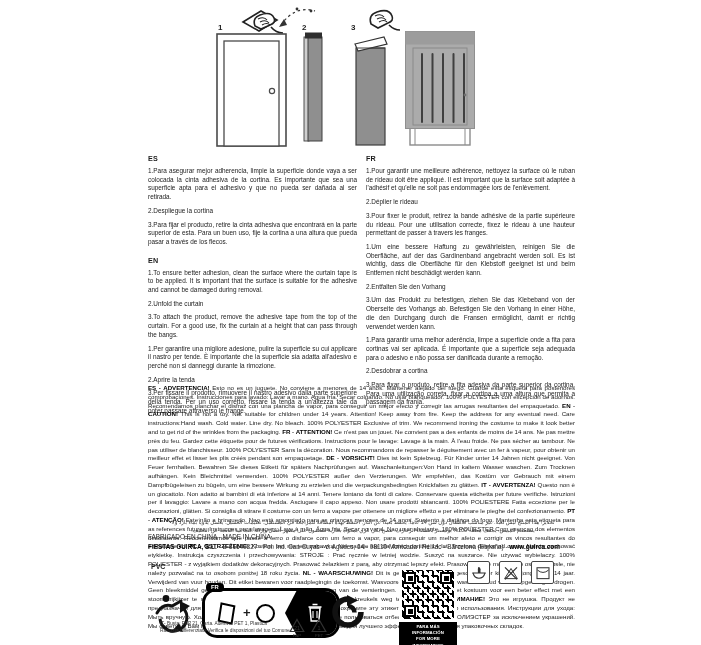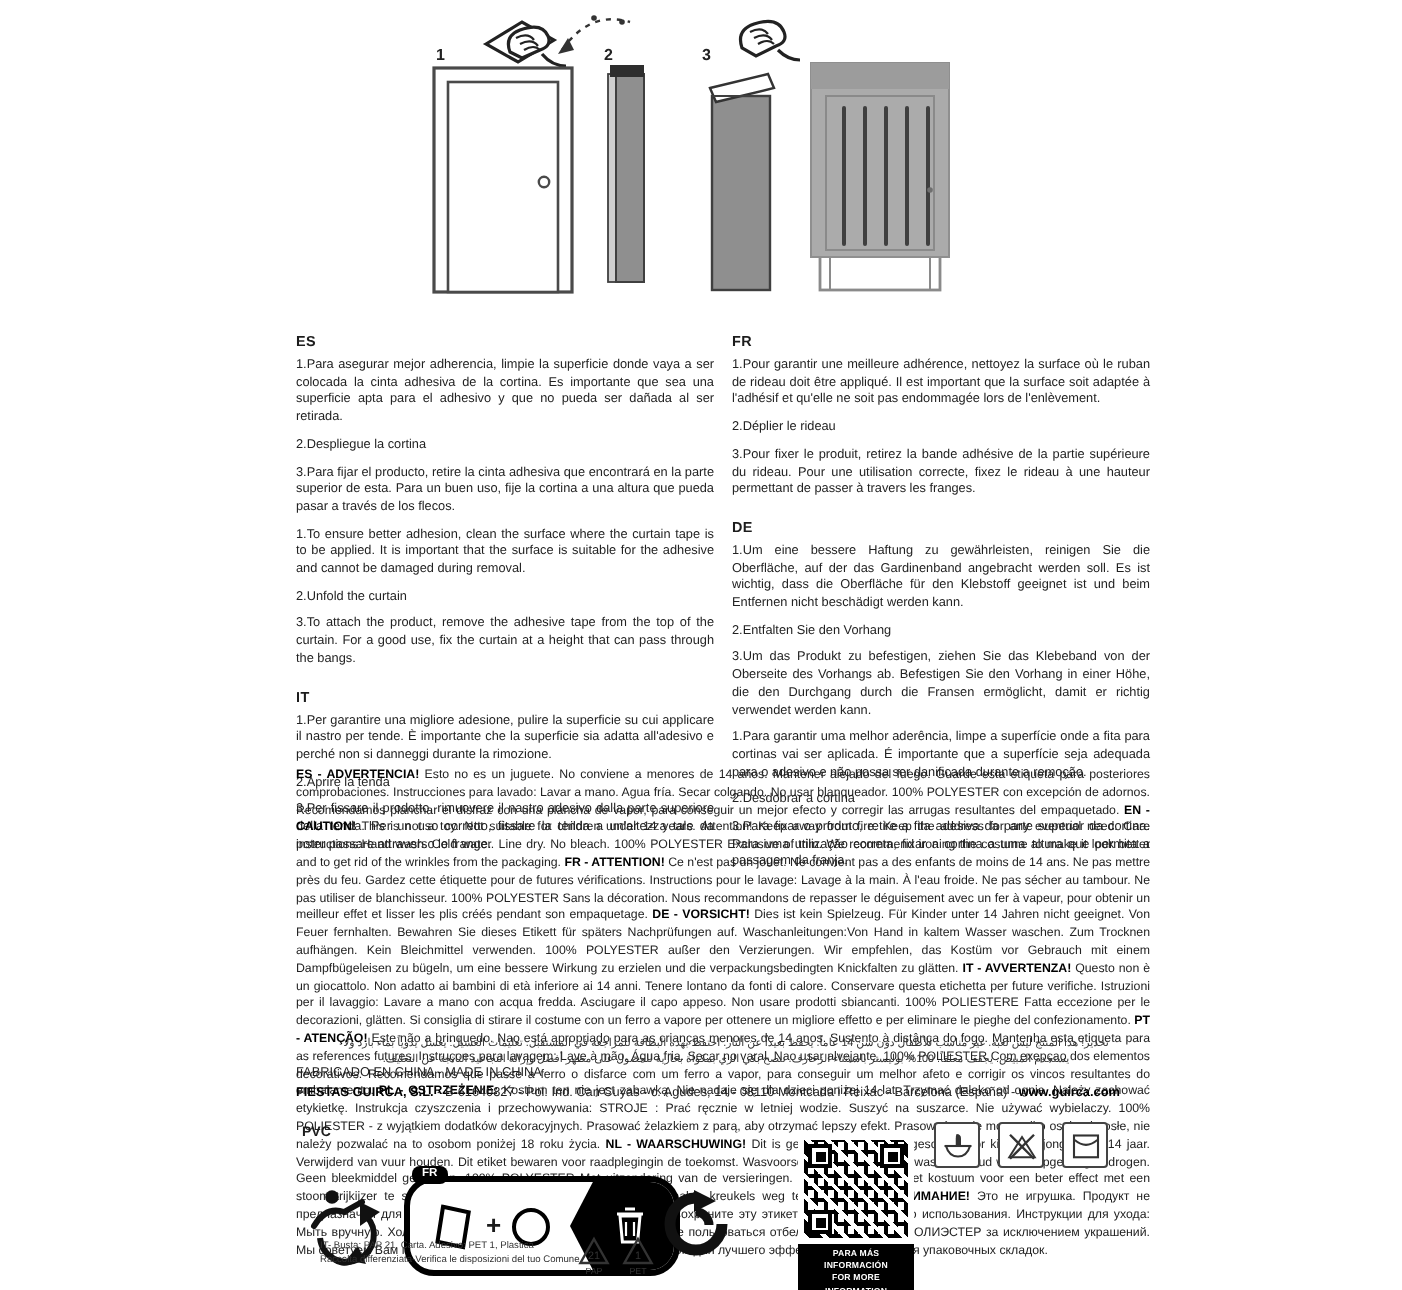--- a/index.html
+++ b/index.html
@@ -6,21 +6,21 @@
   .page{position:relative;width:701px;height:645px;background:#ffffff;overflow:hidden;
         font-family:"Liberation Sans",sans-serif;color:#1c1c1c;}
   
   .fig-num{position:absolute;font-size:8px;font-weight:bold;color:#222;}
   .figsvg{position:absolute;}
   
   .col{position:absolute;top:150px;width:209px;}
   .col-left{left:148px;}
   .col-right{left:366px;}
   .lang-h{font-size:7.2px;font-weight:bold;margin:9px 0 4px 0;letter-spacing:.2px;}
-  .col section:first-child .lang-h{margin-top:16px;}
+  .col section:first-child .lang-h{margin-top:4px;}
   .ip{font-size:6.4px;line-height:1.36;text-align:justify;margin:0 0 5px 0;color:#222;}
   
   .warnings{position:absolute;left:148px;top:384px;width:427px;font-size:6.15px;
             line-height:1.43;text-align:justify;color:#222;}
   .warnings b{font-weight:bold;color:#000;}
   .arabic{position:absolute;left:168px;top:518px;width:390px;direction:rtl;
           font-size:5.4px;line-height:1.55;text-align:center;color:#333;}
   
   .madein{position:absolute;left:148px;top:533px;font-size:6.4px;color:#222;}
   .company{position:absolute;left:148px;top:543px;font-size:6.4px;color:#222;}
@@ -118,41 +118,40 @@
   </svg>
 
   <div class="col col-left">
     <section>
       <div class="lang-h">ES</div>
       <p class="ip">1.Para asegurar mejor adherencia, limpie la superficie donde vaya a ser colocada la cinta adhesiva de la cortina. Es importante que sea una superficie apta para el adhesivo y que no pueda ser dañada al ser retirada.</p>
       <p class="ip">2.Despliegue la cortina</p>
       <p class="ip">3.Para fijar el producto, retire la cinta adhesiva que encontrará en la parte superior de esta. Para un buen uso, fije la cortina a una altura que pueda pasar a través de los flecos.</p>
     </section>
     <section>
+      <div class="lang-h">EN</div>
       <p class="ip">1.To ensure better adhesion, clean the surface where the curtain tape is to be applied. It is important that the surface is suitable for the adhesive and cannot be damaged during removal.</p>
       <p class="ip">2.Unfold the curtain</p>
       <p class="ip">3.To attach the product, remove the adhesive tape from the top of the curtain. For a good use, fix the curtain at a height that can pass through the bangs.</p>
     </section>
     <section>
-      <div class="lang-h">IT</div>
       <p class="ip">1.Per garantire una migliore adesione, pulire la superficie su cui applicare il nastro per tende. È importante che la superficie sia adatta all'adesivo e perché non si danneggi durante la rimozione.</p>
       <p class="ip">2.Aprire la tenda</p>
       <p class="ip">3.Per fissare il prodotto, rimuovere il nastro adesivo dalla parte superiore della tenda. Per un uso corretto, fissare la tenda a un'altezza tale da poter passare attraverso le frange.</p>
     </section>
   </div>
 
   <div class="col col-right">
     <section>
       <div class="lang-h">FR</div>
       <p class="ip">1.Pour garantir une meilleure adhérence, nettoyez la surface où le ruban de rideau doit être appliqué. Il est important que la surface soit adaptée à l'adhésif et qu'elle ne soit pas endommagée lors de l'enlèvement.</p>
       <p class="ip">2.Déplier le rideau</p>
       <p class="ip">3.Pour fixer le produit, retirez la bande adhésive de la partie supérieure du rideau. Pour une utilisation correcte, fixez le rideau à une hauteur permettant de passer à travers les franges.</p>
     </section>
     <section>
-      <div class="lang-h">DE</div>
       <p class="ip">1.Um eine bessere Haftung zu gewährleisten, reinigen Sie die Oberfläche, auf der das Gardinenband angebracht werden soll. Es ist wichtig, dass die Oberfläche für den Klebstoff geeignet ist und beim Entfernen nicht beschädigt werden kann.</p>
       <p class="ip">2.Entfalten Sie den Vorhang</p>
       <p class="ip">3.Um das Produkt zu befestigen, ziehen Sie das Klebeband von der Oberseite des Vorhangs ab. Befestigen Sie den Vorhang in einer Höhe, die den Durchgang durch die Fransen ermöglicht, damit er richtig verwendet werden kann.</p>
     </section>
     <section>
       <p class="ip">1.Para garantir uma melhor aderência, limpe a superfície onde a fita para cortinas vai ser aplicada. É importante que a superfície seja adequada para o adesivo e não possa ser danificada durante a remoção.</p>
       <p class="ip">2.Desdobrar a cortina</p>
       <p class="ip">3.Para fixar o produto, retire a fita adesiva da parte superior da cortina. Para uma utilização correta, fixar a cortina a uma altura que permita a passagem da franja.</p>
     </section>
   </div>

